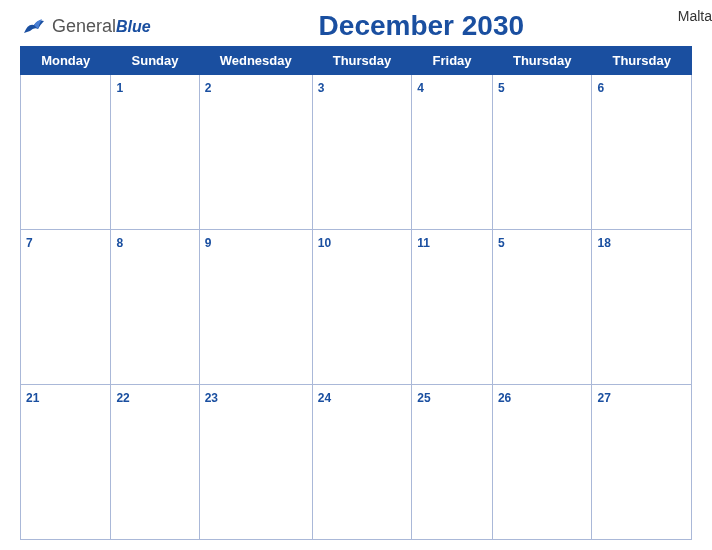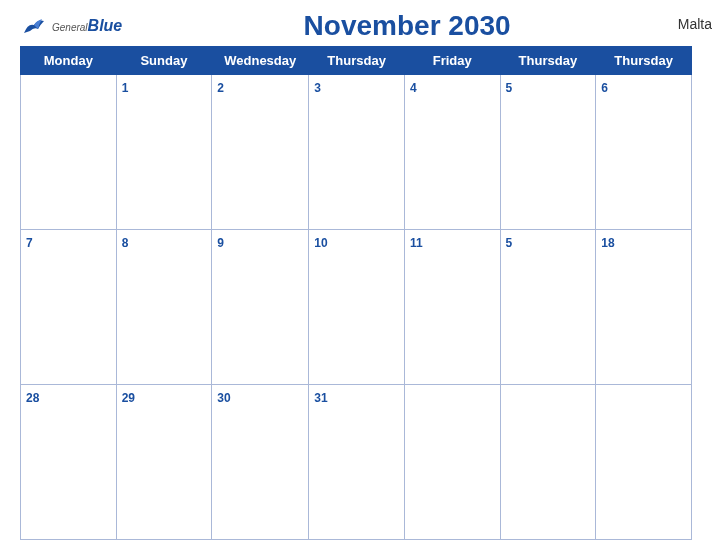--- a/index.html
+++ b/index.html
@@ -22,23 +22,22 @@
       margin-bottom: 4px;
     }
 
     .logo-area {
       display: flex;
       align-items: center;
       gap: 4px;
     }
 
     .logo-text-general {
-      font-size: 10px;
+      font-size: 18px;
       color: #555;
-      font-style: italic;
     }
 
     .logo-text-blue {
       font-size: 16px;
       color: #1a4fa0;
       font-weight: bold;
       font-style: italic;
     }
 
     .logo-bird {
@@ -57,21 +56,21 @@
       width: 100%;
       border-collapse: collapse;
       flex: 1;
     }
 
     .calendar thead tr th {
       background-color: #1a4fa0;
       color: #fff;
       font-size: 13px;
       font-weight: bold;
-      padding: 6px 12px;
+      padding: 6px 20px;
       text-align: center;
       border: 1px solid #1a4fa0;
     }
 
     .calendar tbody tr td {
       border: 1px solid #aab8d8;
       vertical-align: top;
       width: calc(100% / 7);
       height: 72px;
       padding: 3px 5px;
@@ -97,38 +96,38 @@
     .title-center {
       flex: 1;
       text-align: center;
     }
 
     .country-right {
       font-size: 14px;
       color: #333;
       position: absolute;
       right: 0;
-      top: 16px;
+      top: 8px;
     }
   </style>
 </head>
 <body>
 
 <div class="header-row">
   <div class="logo-area">
     <svg class="logo-bird" viewBox="0 0 28 22" xmlns="http://www.w3.org/2000/svg">
       <path d="M4 18 Q8 8 14 10 Q18 4 24 6 Q20 10 18 14 Q14 12 10 16 Z" fill="#1a4fa0"></path>
       <path d="M14 10 Q16 6 22 4 Q19 9 18 14 Z" fill="#4a7fd4"></path>
     </svg>
     <div>
       <span class="logo-text-general">General</span><span class="logo-text-blue">Blue</span>
     </div>
   </div>
   <div class="title-center">
-    <span class="title">November 2030</span>
+    <span class="title">December 2030</span>
   </div>
   <div class="country-right">Malta</div>
 </div>
 
 <table class="calendar">
   <thead>
     <tr>
       <th>Monday</th>
       <th>Sunday</th>
       <th>Wednesday</th>
@@ -151,22 +150,22 @@
       <tr>
         <td class="has-date"><span class="day-num">7</span></td>
         <td class="has-date"><span class="day-num">8</span></td>
         <td class="has-date"><span class="day-num">9</span></td>
         <td class="has-date"><span class="day-num">10</span></td>
         <td class="has-date"><span class="day-num">11</span></td>
         <td class="has-date"><span class="day-num">5</span></td>
         <td class="has-date"><span class="day-num">18</span></td>
       </tr>
       <tr>
-        <td class="has-date"><span class="day-num">28</span></td>
-        <td class="has-date"><span class="day-num">29</span></td>
-        <td class="has-date"><span class="day-num">30</span></td>
-        <td class="has-date"><span class="day-num">31</span></td>
-        <td class="empty-cell"></td>
-        <td class="empty-cell"></td>
-        <td class="empty-cell"></td>
+        <td class="has-date"><span class="day-num">21</span></td>
+        <td class="has-date"><span class="day-num">22</span></td>
+        <td class="has-date"><span class="day-num">23</span></td>
+        <td class="has-date"><span class="day-num">24</span></td>
+        <td class="has-date"><span class="day-num">25</span></td>
+        <td class="has-date"><span class="day-num">26</span></td>
+        <td class="has-date"><span class="day-num">27</span></td>
       </tr>
     </tbody>
 </table>
 
 </body></html>

